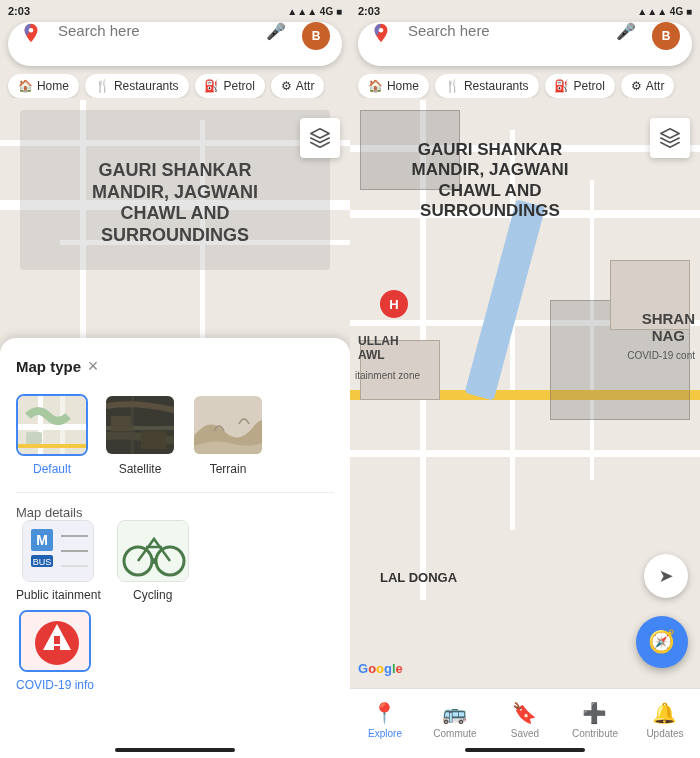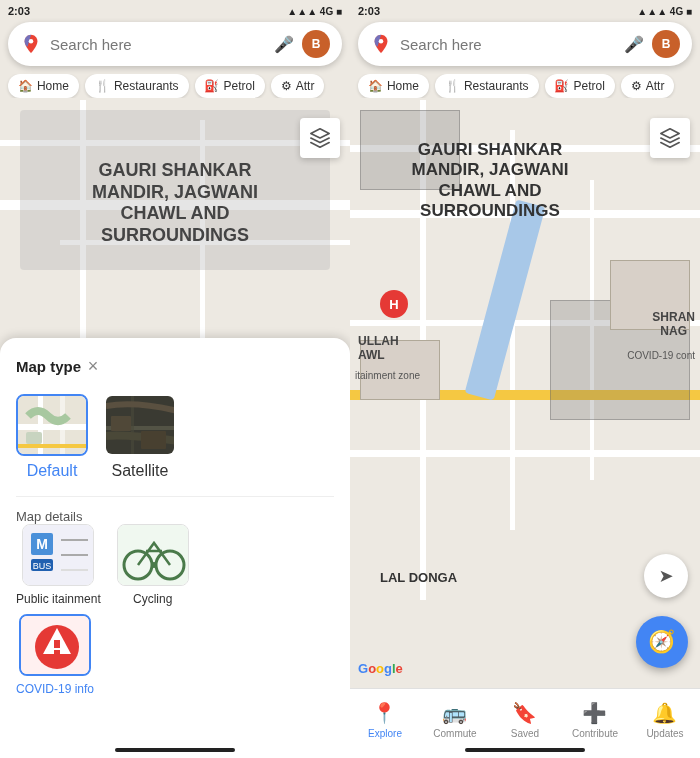--- a/index.html
+++ b/index.html
@@ -52,24 +52,24 @@
       position: absolute;
       top: 22px;
       left: 8px; right: 8px;
       z-index: 10;
     }
     .search-bar {
       background: #fff;
       border-radius: 24px;
       height: 44px;
       display: flex;
-      align-items: center;
+      align-items: flex-start;
       padding: 0 12px;
       box-shadow: 0 2px 6px rgba(0,0,0,0.2);
-      gap: 8px;
+      gap: 16px;
     }
     .google-logo-pin {
       width: 22px;
       height: 22px;
       flex-shrink: 0;
     }
     .search-input-text {
       flex: 1;
       font-size: 15px;
       color: #777;
@@ -200,21 +200,21 @@
       height: 62px;
       border-radius: 8px;
       overflow: hidden;
       border: 2px solid transparent;
       position: relative;
     }
     .map-type-thumb.selected {
       border-color: #4285f4;
     }
     .map-type-label {
-      font-size: 16px;
+      font-size: 12px;
       color: #333;
     }
     .map-type-label.selected {
       color: #4285f4;
     }
 
     .details-grid {
       display: flex;
       gap: 16px;
       flex-wrap: wrap;
@@ -457,20 +457,32 @@
             <rect x="25" y="0" width="3" height="62" fill="#4a4a3a" opacity="0.6"></rect>
             <path d="M0 10 Q30 5 72 15" fill="none" stroke="#5a5040" stroke-width="6"></path>
             <path d="M0 40 Q20 38 72 45" fill="none" stroke="#4a4838" stroke-width="8"></path>
             <rect x="5" y="20" width="20" height="15" fill="#504838" rx="1"></rect>
             <rect x="35" y="35" width="25" height="18" fill="#484030" rx="1"></rect>
           </svg>
         </div>
         <span class="map-type-label">Satellite</span>
       </div>
 
+      <div class="map-type-item">
+        <div class="map-type-thumb">
+          <svg width="72" height="62" viewBox="0 0 72 62">
+            <rect width="72" height="62" fill="#d8cfc0"></rect>
+            <path d="M0 40 Q15 20 30 35 Q45 50 60 30 Q66 22 72 25 L72 62 L0 62Z" fill="#b8a888"></path>
+            <path d="M0 50 Q20 42 40 48 Q55 52 72 46 L72 62 L0 62Z" fill="#c8baa0"></path>
+            <path d="M20 35 Q25 25 30 35" fill="none" stroke="#a09080" stroke-width="1.5"></path>
+            <path d="M45 28 Q50 18 55 28" fill="none" stroke="#a09080" stroke-width="1.5"></path>
+          </svg>
+        </div>
+        <span class="map-type-label">Terrain</span>
+      </div>
     </div>
 
     <div class="divider"></div>
 
     <div class="section-label">Map details</div>
     <div class="details-grid">
 
       <div class="detail-item">
         <div class="detail-thumb">
           <svg width="72" height="62" viewBox="0 0 72 62">
@@ -583,21 +595,21 @@
       <span>Attr</span>
     </div>
   </div>
 
   <div class="map-label" style="top:140px;left:10px;right:80px;font-size:17px;color:#333;">
     GAURI SHANKAR<br>MANDIR, JAGWANI<br>CHAWL AND<br>SURROUNDINGS
   </div>
 
   <div class="map-label-small" style="top:334px;left:8px;font-size:12px;font-weight:600;color:#444;text-align:left;">ULLAH<br>AWL</div>
   <div class="map-label-small" style="top:370px;left:5px;font-size:10px;color:#555;">itainment zone</div>
-  <div class="map-label-small" style="top:310px;right:5px;font-size:12px;font-weight:600;color:#444;">SHRAN<br>NAG</div>
+  <div class="map-label-small" style="top:310px;right:5px;font-size:15px;font-weight:600;color:#444;">SHRAN<br>NAG</div>
   <div class="map-label-small" style="top:350px;right:5px;font-size:10px;color:#555;">COVID-19 cont</div>
   <div class="map-label-small" style="top:570px;left:30px;font-size:13px;font-weight:700;color:#333;">LAL DONGA</div>
 
   <div class="h-marker" style="top:290px;left:30px;">H</div>
 
   <div class="layers-btn" style="top:118px;right:10px;">
     <svg width="22" height="22" viewBox="0 0 24 24">
       <path d="M12 2L2 7l10 5 10-5-10-5zM2 17l10 5 10-5M2 12l10 5 10-5" fill="none" stroke="#555" stroke-width="1.8" stroke-linecap="round" stroke-linejoin="round"></path>
     </svg>
   </div>

